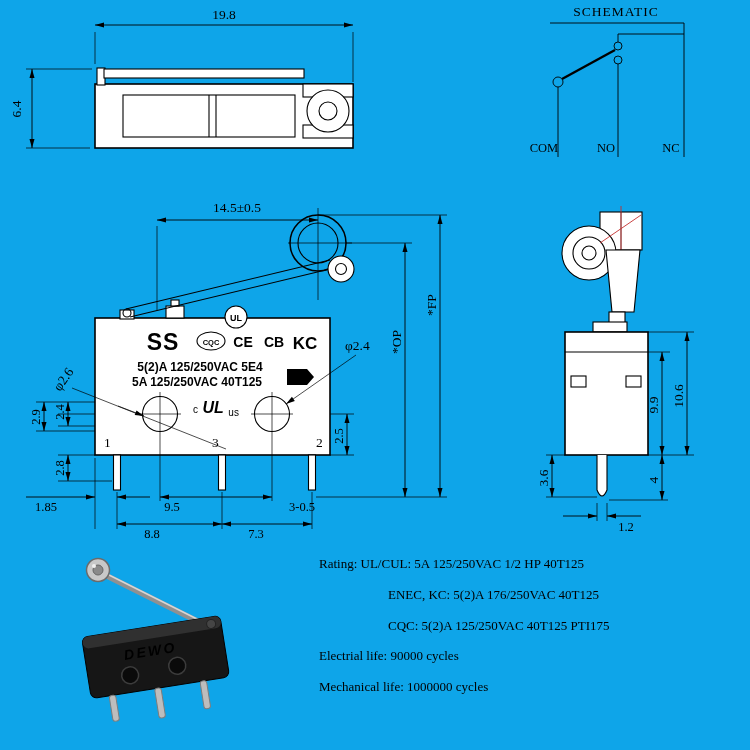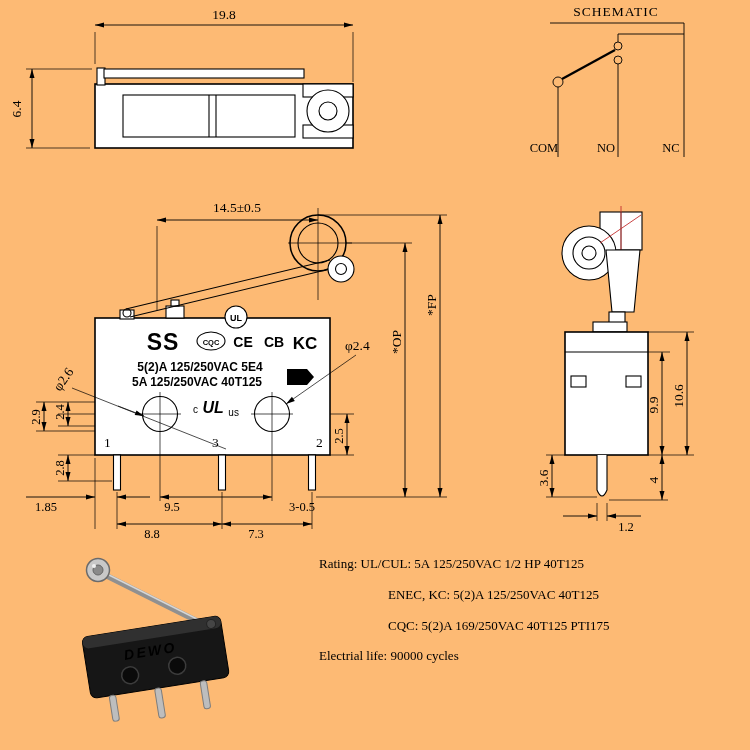--- a/index.html
+++ b/index.html
@@ -1,18 +1,18 @@
 <!DOCTYPE html>
 <html><head>
 <meta charset="utf-8">
 <style>
   *{margin:0;padding:0;box-sizing:border-box}
   html,body{width:750px;height:750px;background:#fff;overflow:hidden}
   body{position:relative;font-family:"Liberation Serif",serif;color:#000}
-  .stage{position:absolute;left:0;top:0;width:750px;height:750px;background:#fdba74}
+  .stage{position:absolute;left:0;top:0;width:750px;height:750px;background:#0ea5e9}
   svg.drawing{position:absolute;left:0;top:0}
   
   .o  {stroke:#000;stroke-width:1.6;fill:none}
   .o2 {stroke:#000;stroke-width:1.1;fill:none}
   .ow {stroke:#000;stroke-width:1.6;fill:#fff}
   .ow2{stroke:#000;stroke-width:1.1;fill:#fff}
   .t  {stroke:#000;stroke-width:0.7;fill:none}
   .d  {stroke:#000;stroke-width:0.9;fill:none}
   .red{stroke:#c43030;stroke-width:0.9;fill:none}
   svg text{font-family:"Liberation Serif",serif;fill:#000}
@@ -331,18 +331,19 @@
         <rect x="104" y="689" width="6.5" height="26" rx="2.5" fill="#bdbdbd" stroke="#7d7d7d" stroke-width="1"></rect>
         <rect x="150" y="689" width="6.5" height="30" rx="2.5" fill="#bdbdbd" stroke="#7d7d7d" stroke-width="1"></rect>
         <rect x="196" y="689" width="6.5" height="28" rx="2.5" fill="#bdbdbd" stroke="#7d7d7d" stroke-width="1"></rect>
       </g>
     </g>
   </g>
 </svg>
 
 <div class="specs">
   <div class="spec-line">Rating: UL/CUL: 5A 125/250VAC 1/2 HP 40T125</div>
-  <div class="spec-line indent1">ENEC, KC: 5(2)A 125/250VAC 40T125</div>
-  <div class="spec-line indent1">CQC: 5(2)A 169/250VAC 40T125 PTI175</div>
+  <div class="spec-line indent1">ENEC, KC: 5(2)A 176/250VAC 40T125</div>
+  <div class="spec-line indent1">CQC: 5(2)A 125/250VAC 40T125 PTI175</div>
   <div class="spec-line">Electrial life: 90000 cycles</div>
+  <div class="spec-line">Mechanical life: 1000000 cycles</div>
 </div>
 
 </div>
 
 </body></html>

